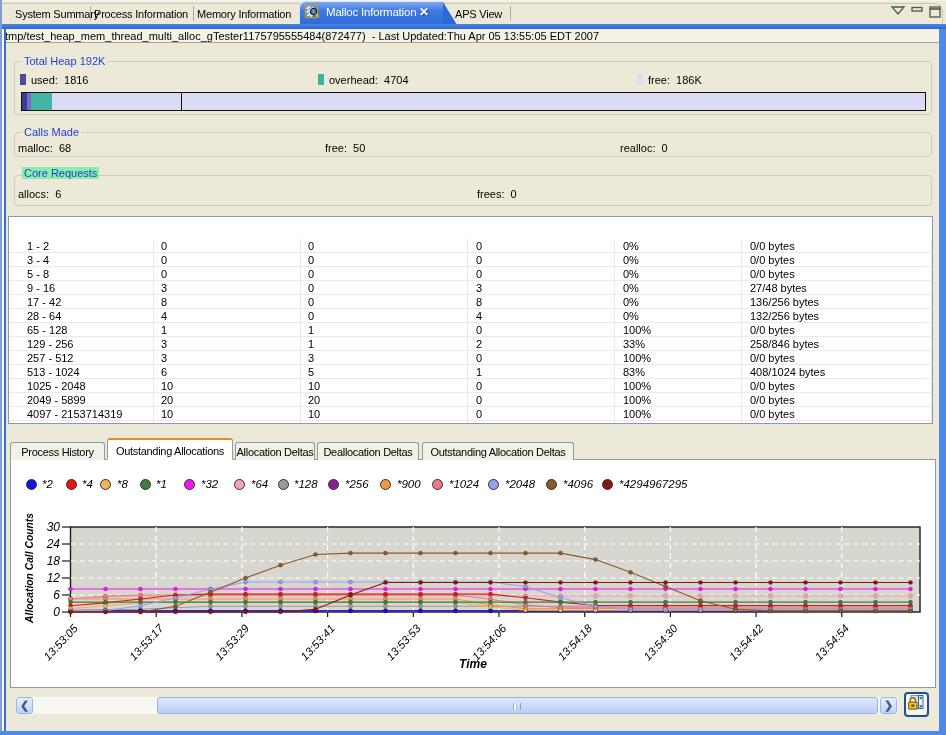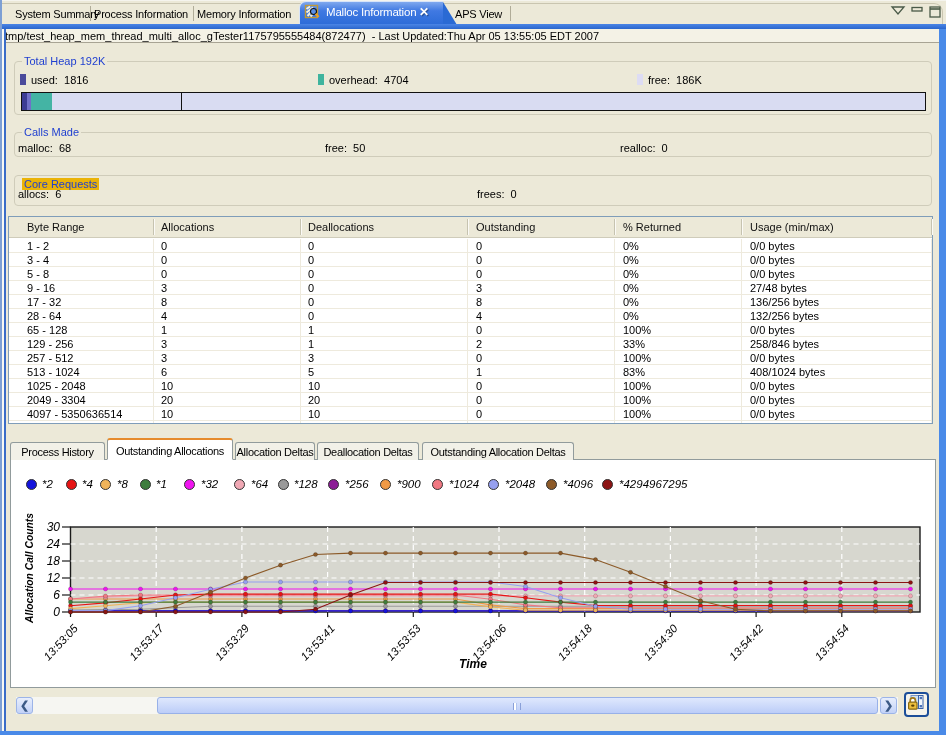--- a/index.html
+++ b/index.html
@@ -87,39 +87,25 @@
  <div class="abs" style="left:159px;top:0;width:1px;height:17px;background:#111"></div>
 </div>
 
 <div class="grp" style="left:14px;top:132px;width:918px;height:25px"></div>
 <div class="lbl" style="left:22px;top:126px;background:#ece9d8;padding:0 2px;color:#1f3fd0">Calls Made</div>
 <div class="lbl" style="left:18px;top:142px">malloc:&nbsp; 68</div>
 <div class="lbl" style="left:325px;top:142px">free:&nbsp; 50</div>
 <div class="lbl" style="left:620px;top:142px">realloc:&nbsp; 0</div>
 
 <div class="grp" style="left:14px;top:175px;width:918px;height:31px"></div>
-<div class="lbl" style="left:22px;top:178px;background:#eab308;padding:0 2px;color:#1f3fd0">Core Requests</div>
+<div class="lbl" style="left:22px;top:167px;background:#86efac;padding:0 2px;color:#1f3fd0">Core Requests</div>
 <div class="lbl" style="left:18px;top:188px">allocs:&nbsp; 6</div>
 <div class="lbl" style="left:477px;top:188px">frees:&nbsp; 0</div>
 
 <div id="tbl">
- <div id="th">
-      <div class="hc" style="left:18px">Byte Range</div>
-<div class="hc" style="left:152px">Allocations</div>
-<div class="hc" style="left:299px">Deallocations</div>
-<div class="hc" style="left:467px">Outstanding</div>
-<div class="hc" style="left:614px">% Returned</div>
-<div class="hc" style="left:741px">Usage (min/max)</div>
-<div class="hsep" style="left:144px"></div>
-<div class="hsep" style="left:291px"></div>
-<div class="hsep" style="left:458px"></div>
-<div class="hsep" style="left:605px"></div>
-<div class="hsep" style="left:732px"></div>
-<div class="hsep" style="left:922px"></div>
-    </div>
  <div id="tb">
       <div class="tc" style="left:18px;top:0px">1 - 2</div>
 <div class="tc" style="left:152px;top:0px">0</div>
 <div class="tc" style="left:299px;top:0px">0</div>
 <div class="tc" style="left:467px;top:0px">0</div>
 <div class="tc" style="left:614px;top:0px">0%</div>
 <div class="tc" style="left:741px;top:0px">0/0 bytes</div>
 <div class="rline" style="top:13px"></div>
 <div class="tc" style="left:18px;top:14px">3 - 4</div>
 <div class="tc" style="left:152px;top:14px">0</div>
@@ -135,21 +121,21 @@
 <div class="tc" style="left:614px;top:28px">0%</div>
 <div class="tc" style="left:741px;top:28px">0/0 bytes</div>
 <div class="rline" style="top:41px"></div>
 <div class="tc" style="left:18px;top:42px">9 - 16</div>
 <div class="tc" style="left:152px;top:42px">3</div>
 <div class="tc" style="left:299px;top:42px">0</div>
 <div class="tc" style="left:467px;top:42px">3</div>
 <div class="tc" style="left:614px;top:42px">0%</div>
 <div class="tc" style="left:741px;top:42px">27/48 bytes</div>
 <div class="rline" style="top:55px"></div>
-<div class="tc" style="left:18px;top:56px">17 - 32</div>
+<div class="tc" style="left:18px;top:56px">17 - 42</div>
 <div class="tc" style="left:152px;top:56px">8</div>
 <div class="tc" style="left:299px;top:56px">0</div>
 <div class="tc" style="left:467px;top:56px">8</div>
 <div class="tc" style="left:614px;top:56px">0%</div>
 <div class="tc" style="left:741px;top:56px">136/256 bytes</div>
 <div class="rline" style="top:69px"></div>
 <div class="tc" style="left:18px;top:70px">28 - 64</div>
 <div class="tc" style="left:152px;top:70px">4</div>
 <div class="tc" style="left:299px;top:70px">0</div>
 <div class="tc" style="left:467px;top:70px">4</div>
@@ -184,28 +170,28 @@
 <div class="tc" style="left:614px;top:126px">83%</div>
 <div class="tc" style="left:741px;top:126px">408/1024 bytes</div>
 <div class="rline" style="top:139px"></div>
 <div class="tc" style="left:18px;top:140px">1025 - 2048</div>
 <div class="tc" style="left:152px;top:140px">10</div>
 <div class="tc" style="left:299px;top:140px">10</div>
 <div class="tc" style="left:467px;top:140px">0</div>
 <div class="tc" style="left:614px;top:140px">100%</div>
 <div class="tc" style="left:741px;top:140px">0/0 bytes</div>
 <div class="rline" style="top:153px"></div>
-<div class="tc" style="left:18px;top:154px">2049 - 3304</div>
+<div class="tc" style="left:18px;top:154px">2049 - 5899</div>
 <div class="tc" style="left:152px;top:154px">20</div>
 <div class="tc" style="left:299px;top:154px">20</div>
 <div class="tc" style="left:467px;top:154px">0</div>
 <div class="tc" style="left:614px;top:154px">100%</div>
 <div class="tc" style="left:741px;top:154px">0/0 bytes</div>
 <div class="rline" style="top:167px"></div>
-<div class="tc" style="left:18px;top:168px">4097 - 5350636514</div>
+<div class="tc" style="left:18px;top:168px">4097 - 2153714319</div>
 <div class="tc" style="left:152px;top:168px">10</div>
 <div class="tc" style="left:299px;top:168px">10</div>
 <div class="tc" style="left:467px;top:168px">0</div>
 <div class="tc" style="left:614px;top:168px">100%</div>
 <div class="tc" style="left:741px;top:168px">0/0 bytes</div>
 <div class="rline" style="top:181px"></div>
 <div class="vline" style="left:144px"></div>
 <div class="vline" style="left:291px"></div>
 <div class="vline" style="left:458px"></div>
 <div class="vline" style="left:605px"></div>

